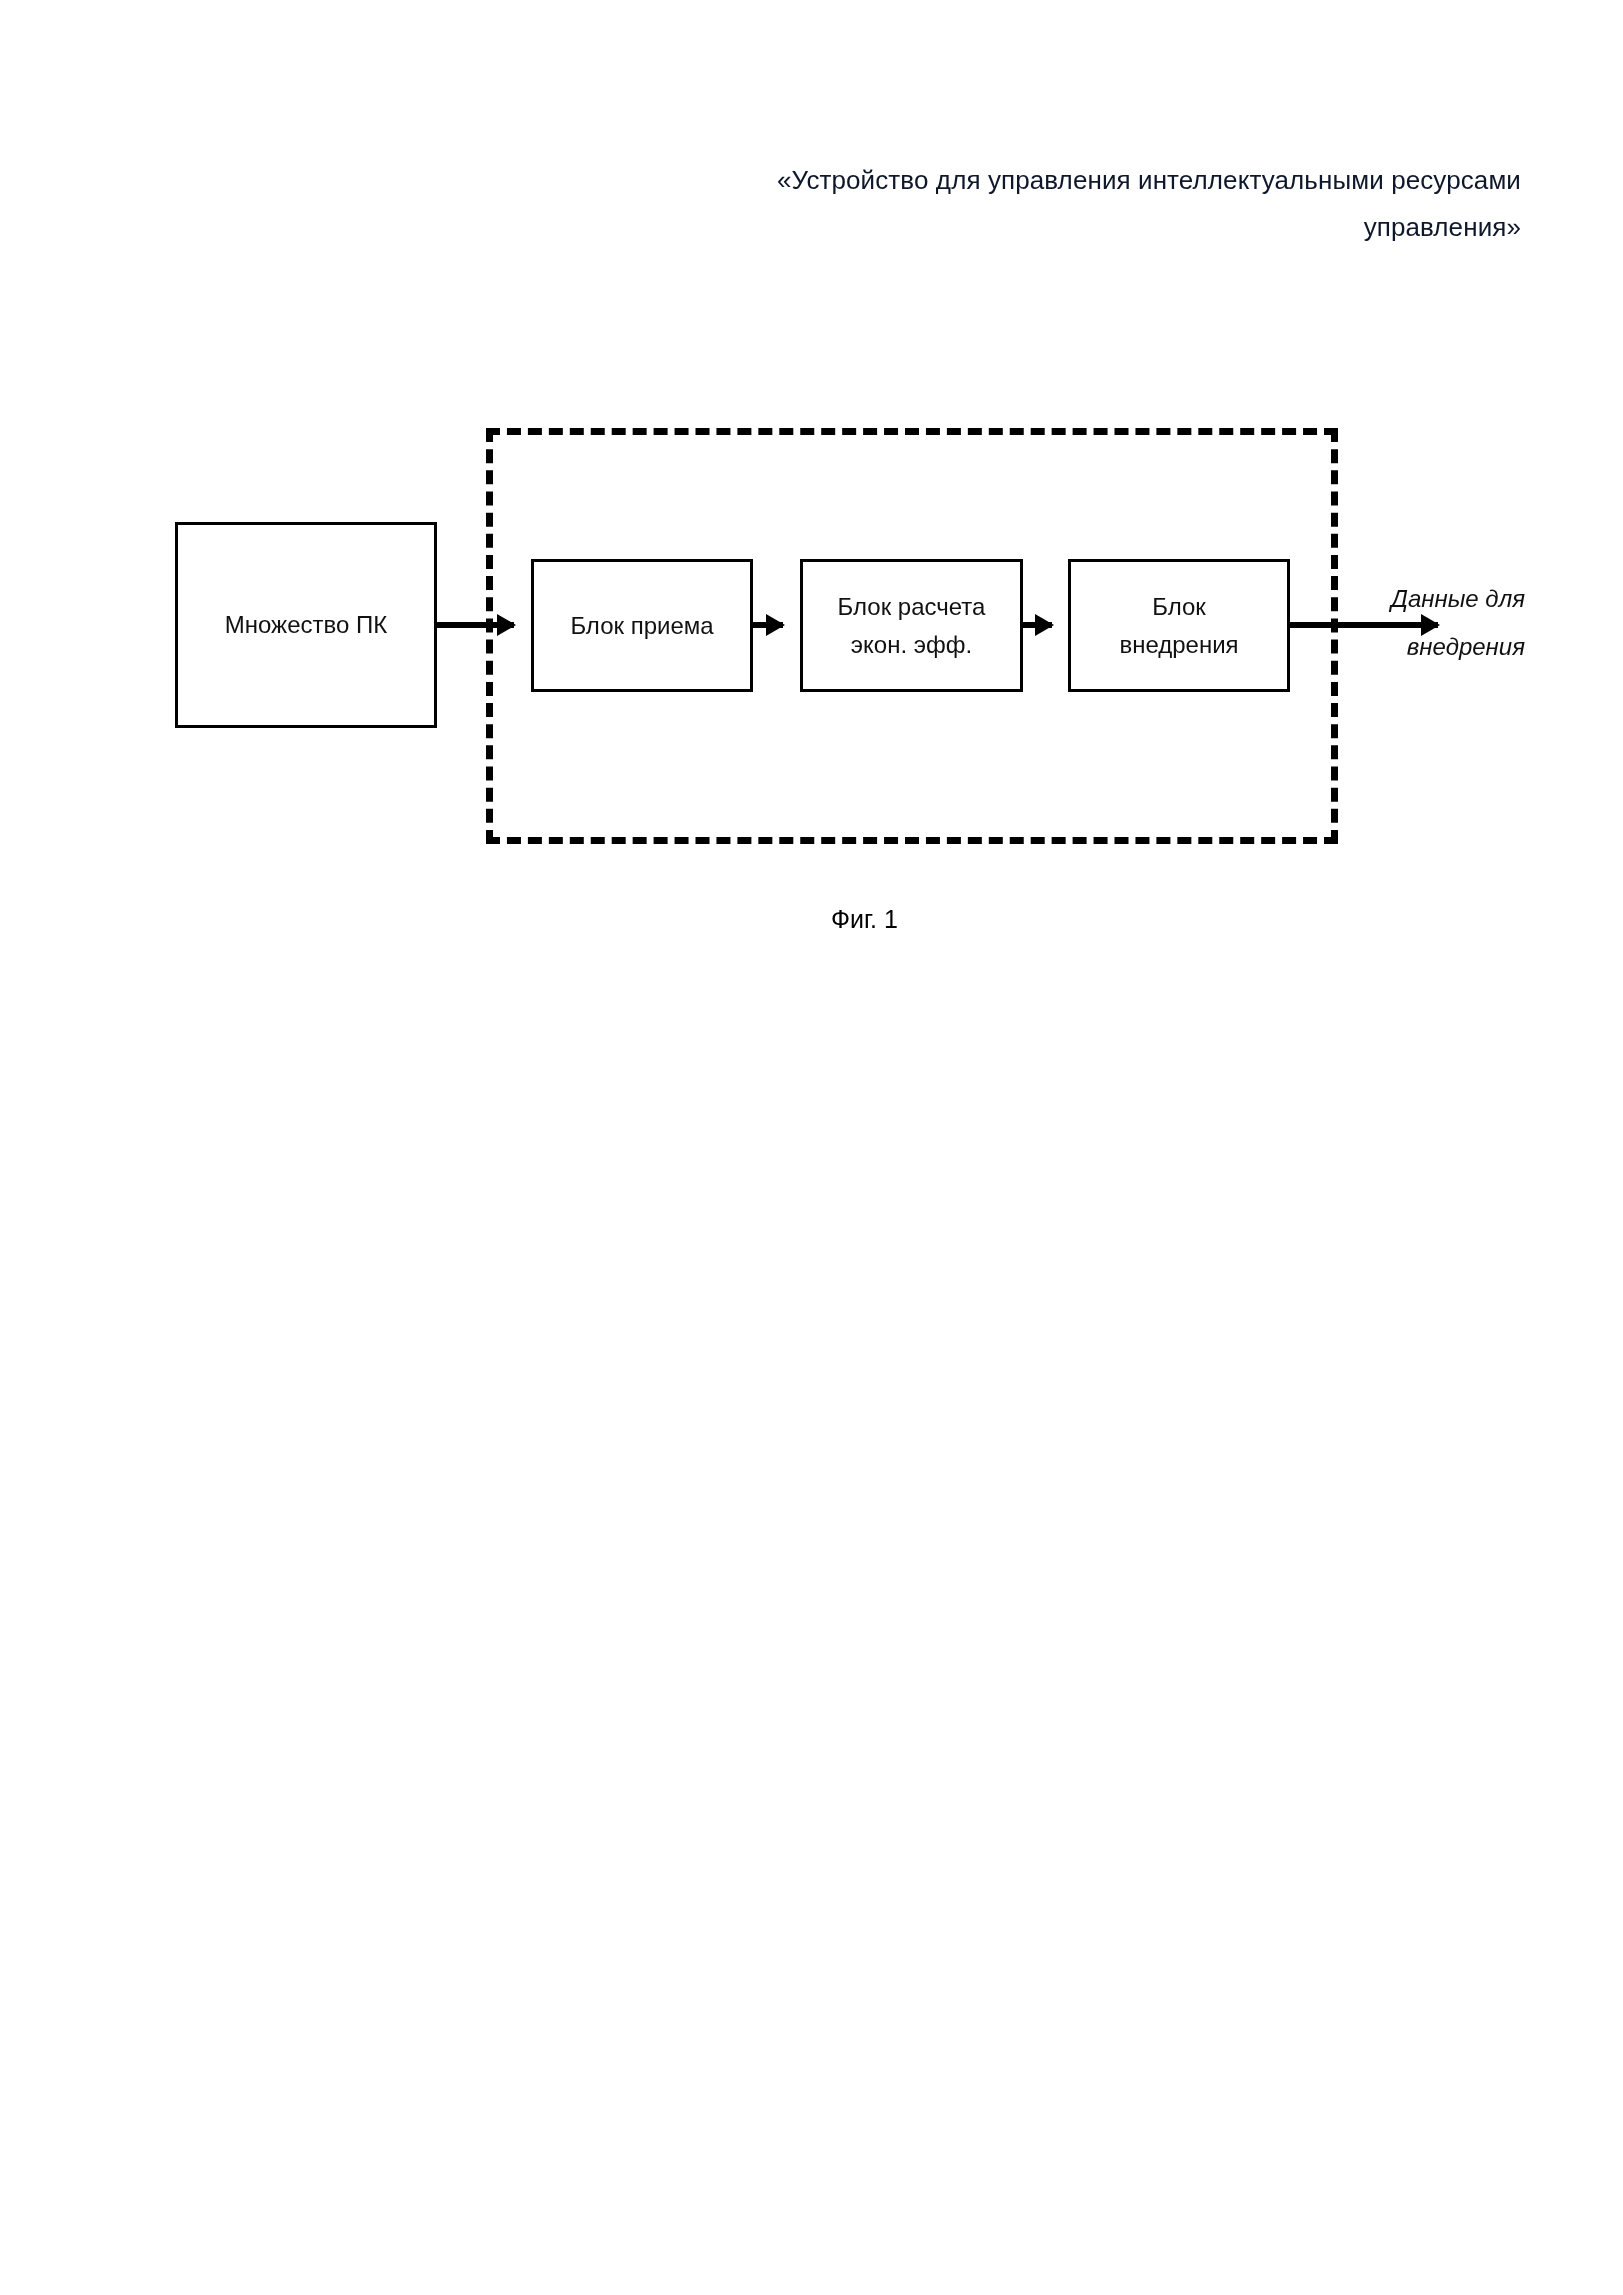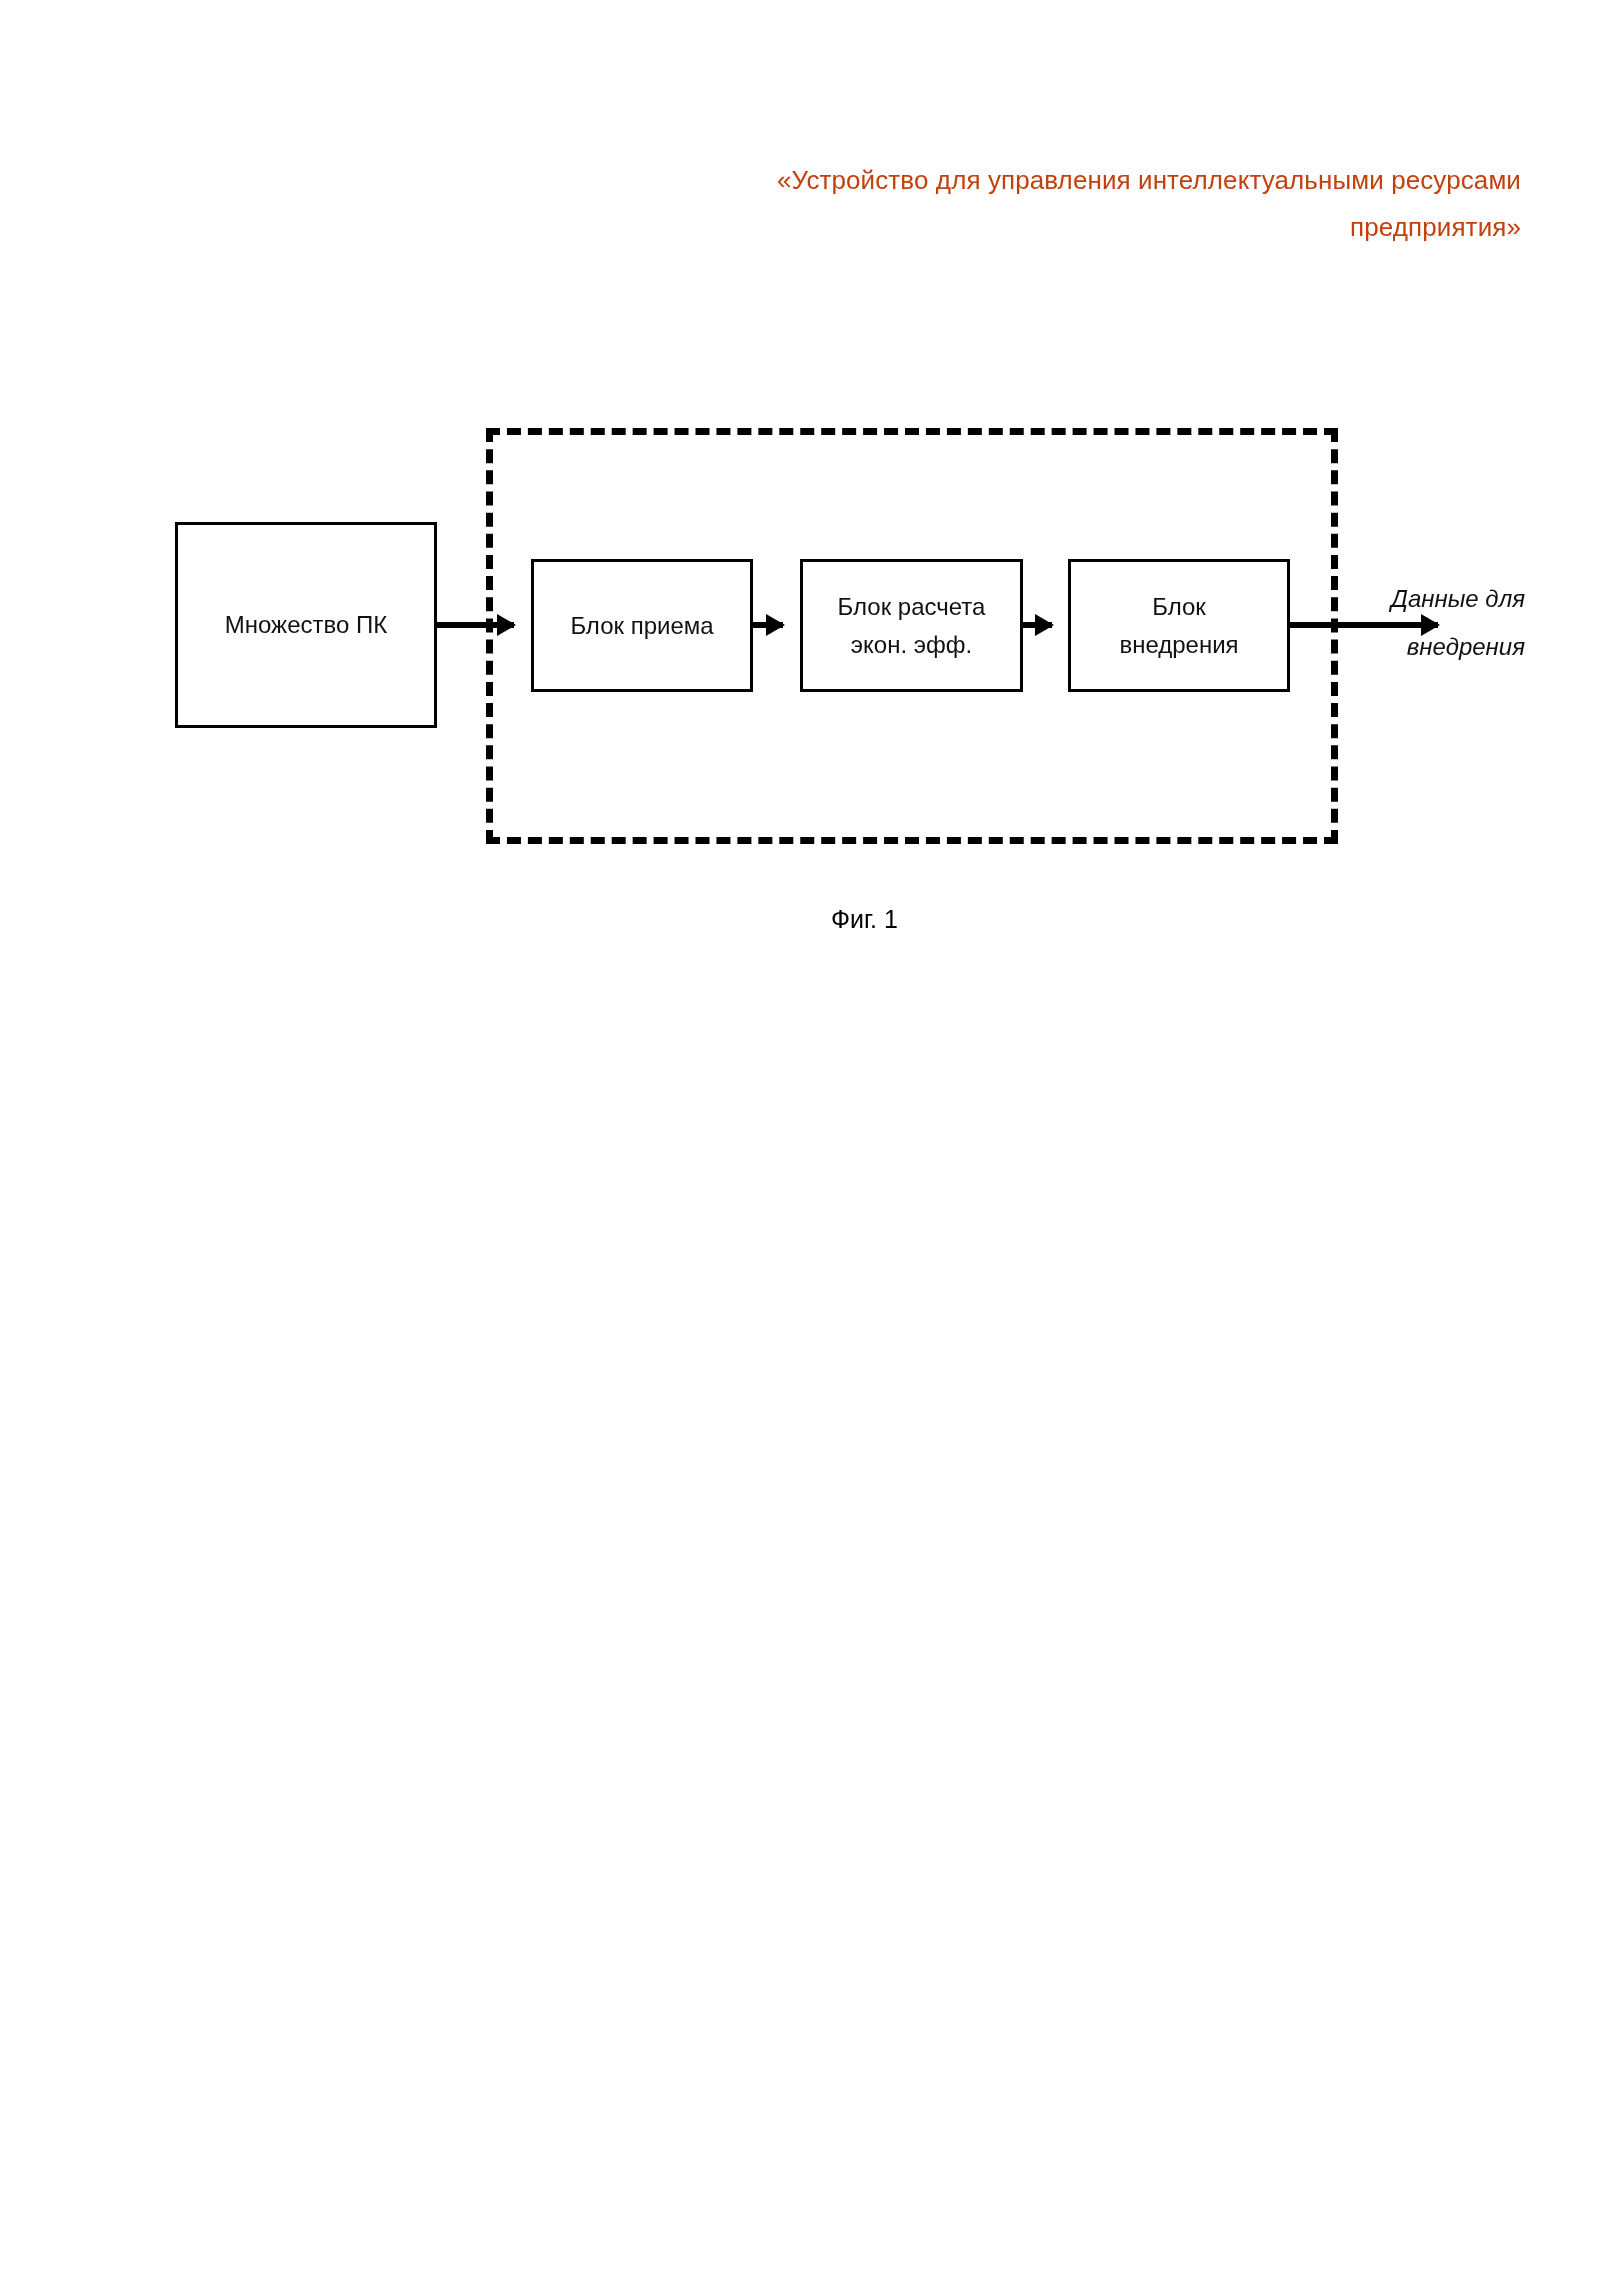--- a/index.html
+++ b/index.html
@@ -23,21 +23,21 @@
   
   #title-block {
     position: absolute;
     left: 641px;
     top: 157px;
     width: 880px;
     text-align: right;
     font-size: 26px;
     line-height: 47px;
     letter-spacing: 0.1px;
-    color: #c2410c;
+    color: #0f172a;
   }
   #title-block .title-line {
     display: block;
     white-space: nowrap;
   }
 
   
   #figure {
     position: absolute;
     left: 0;
@@ -132,21 +132,21 @@
     color: #000000;
   }
 </style>
 </head>
 <body>
 
 <div id="page">
 
   <div id="title-block">
     <span class="title-line">«Устройство для управления интеллектуальными ресурсами</span>
-    <span class="title-line">предприятия»</span>
+    <span class="title-line">управления»</span>
   </div>
 
   <div id="figure">
 
     <div id="device-boundary"></div>
 
     <div class="node" id="node-receive">
       <span class="node-label">Блок приема</span>
     </div>
 

